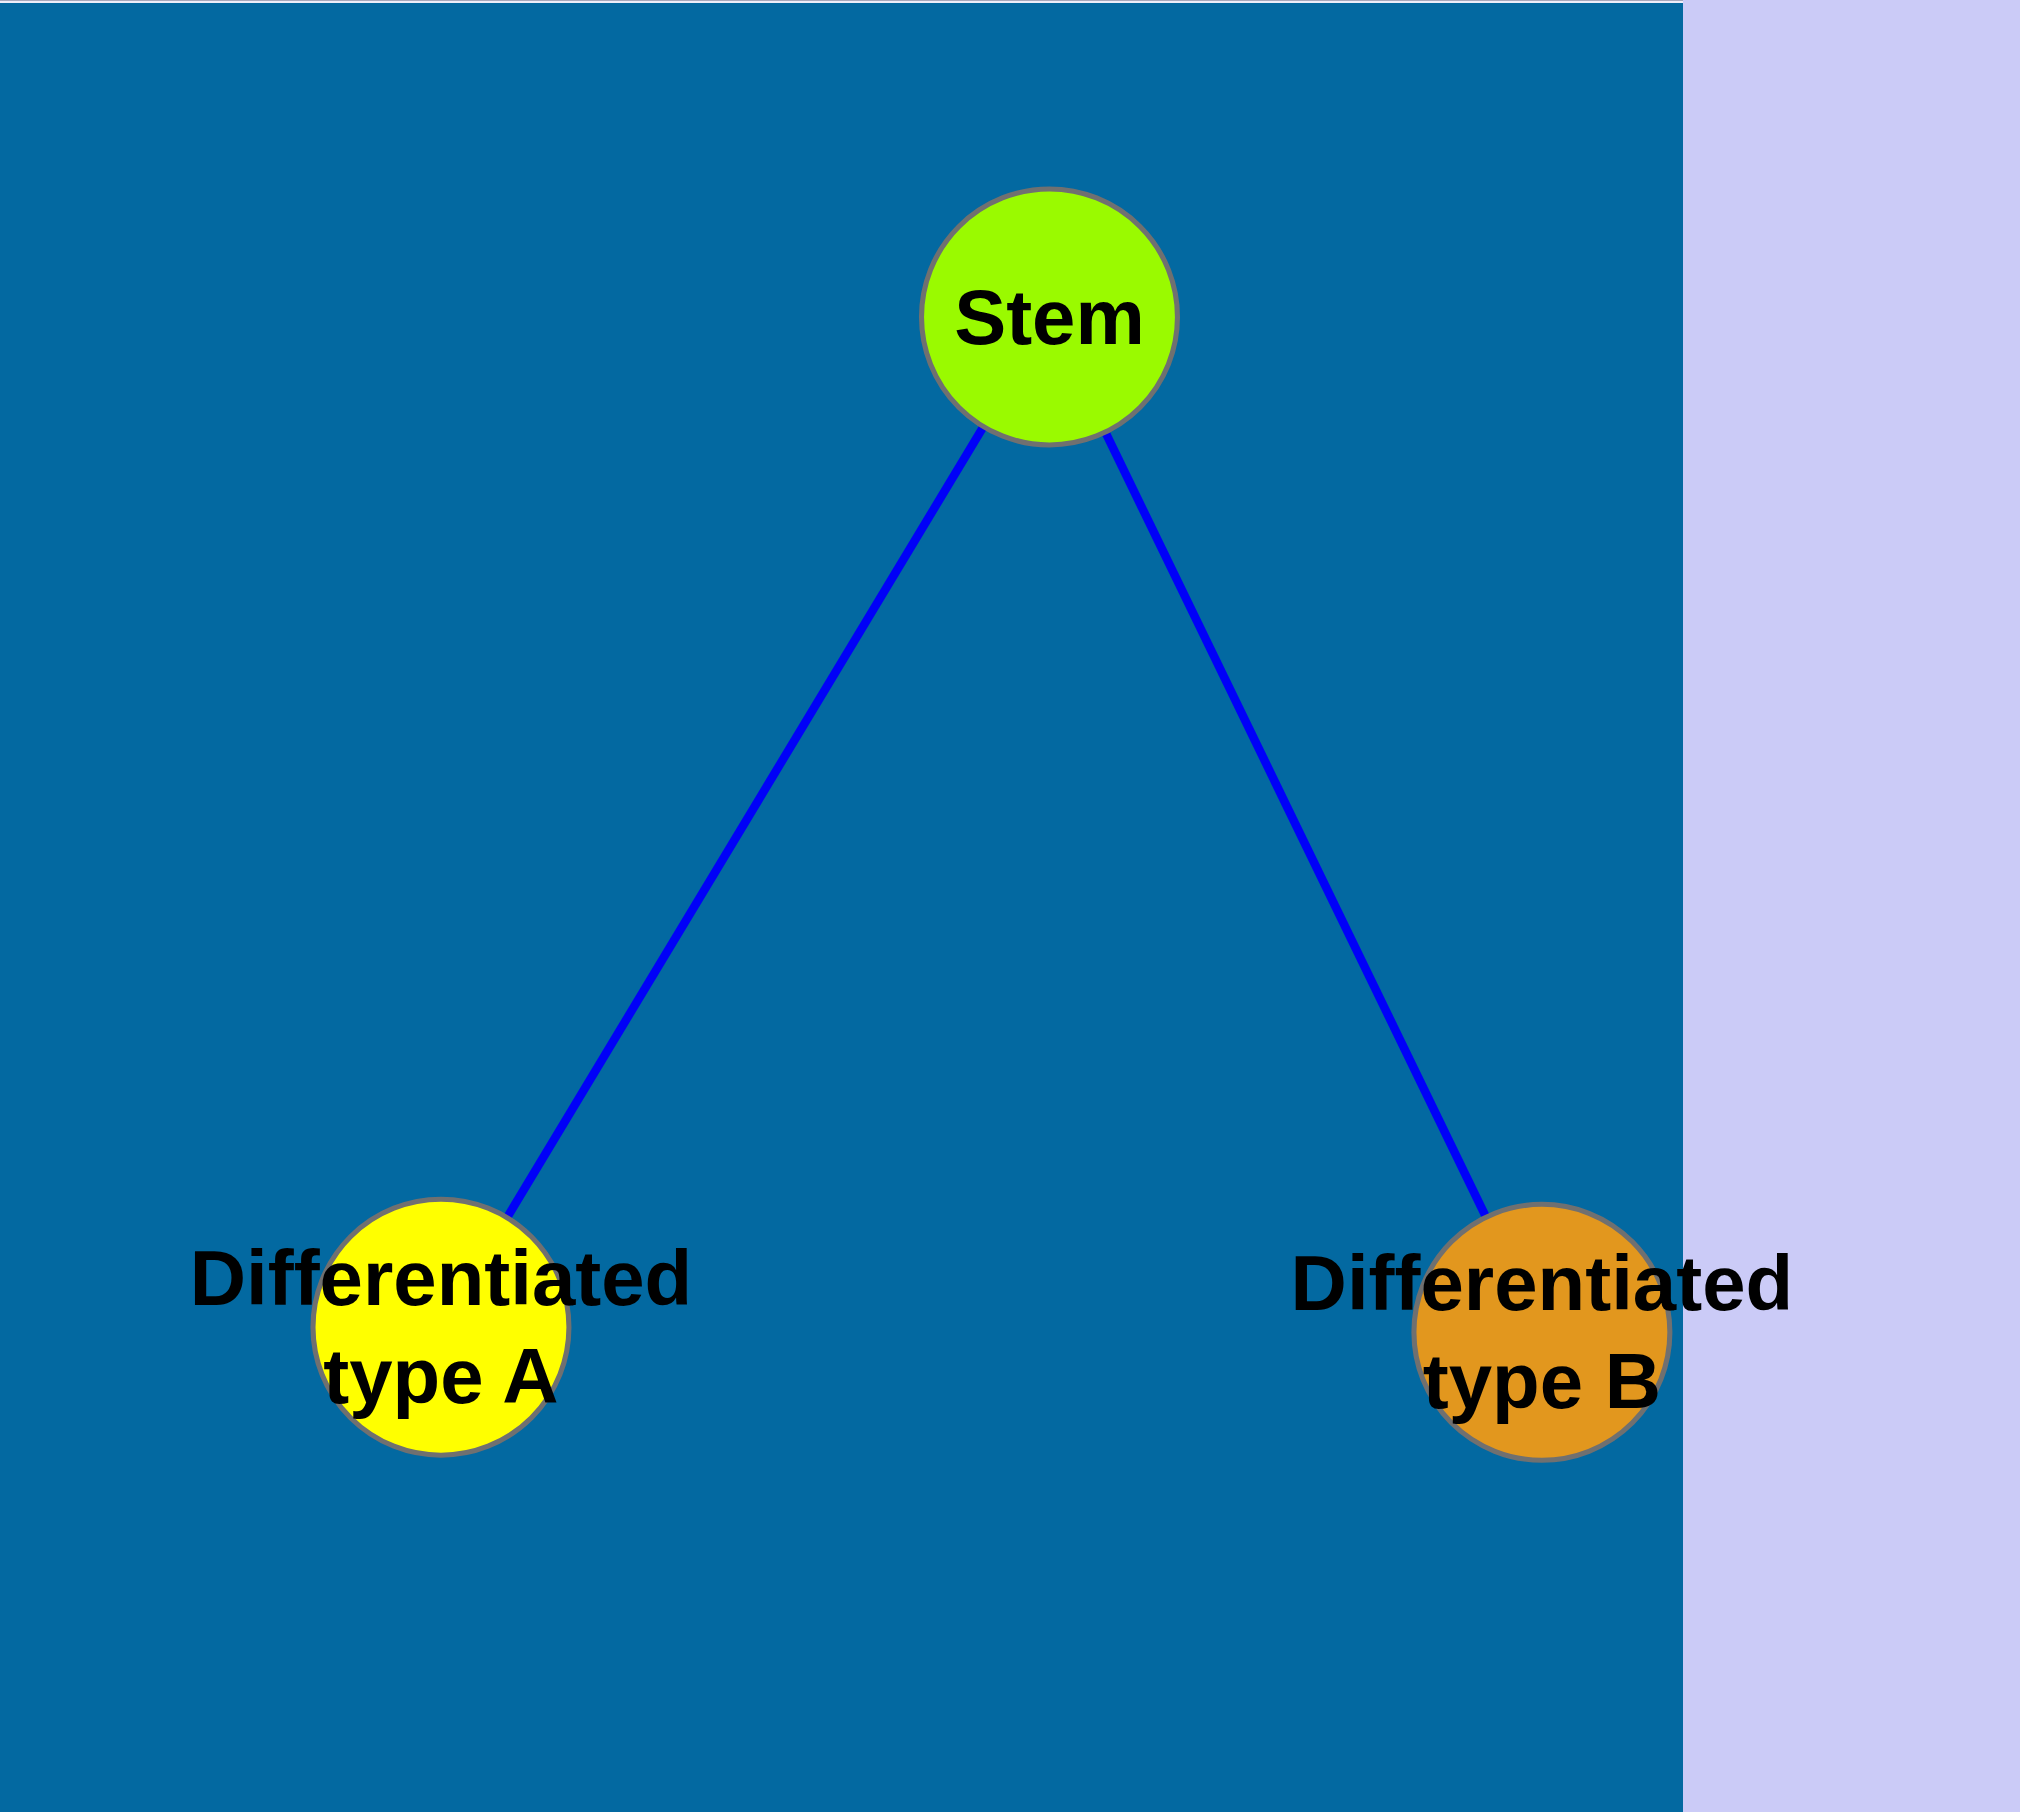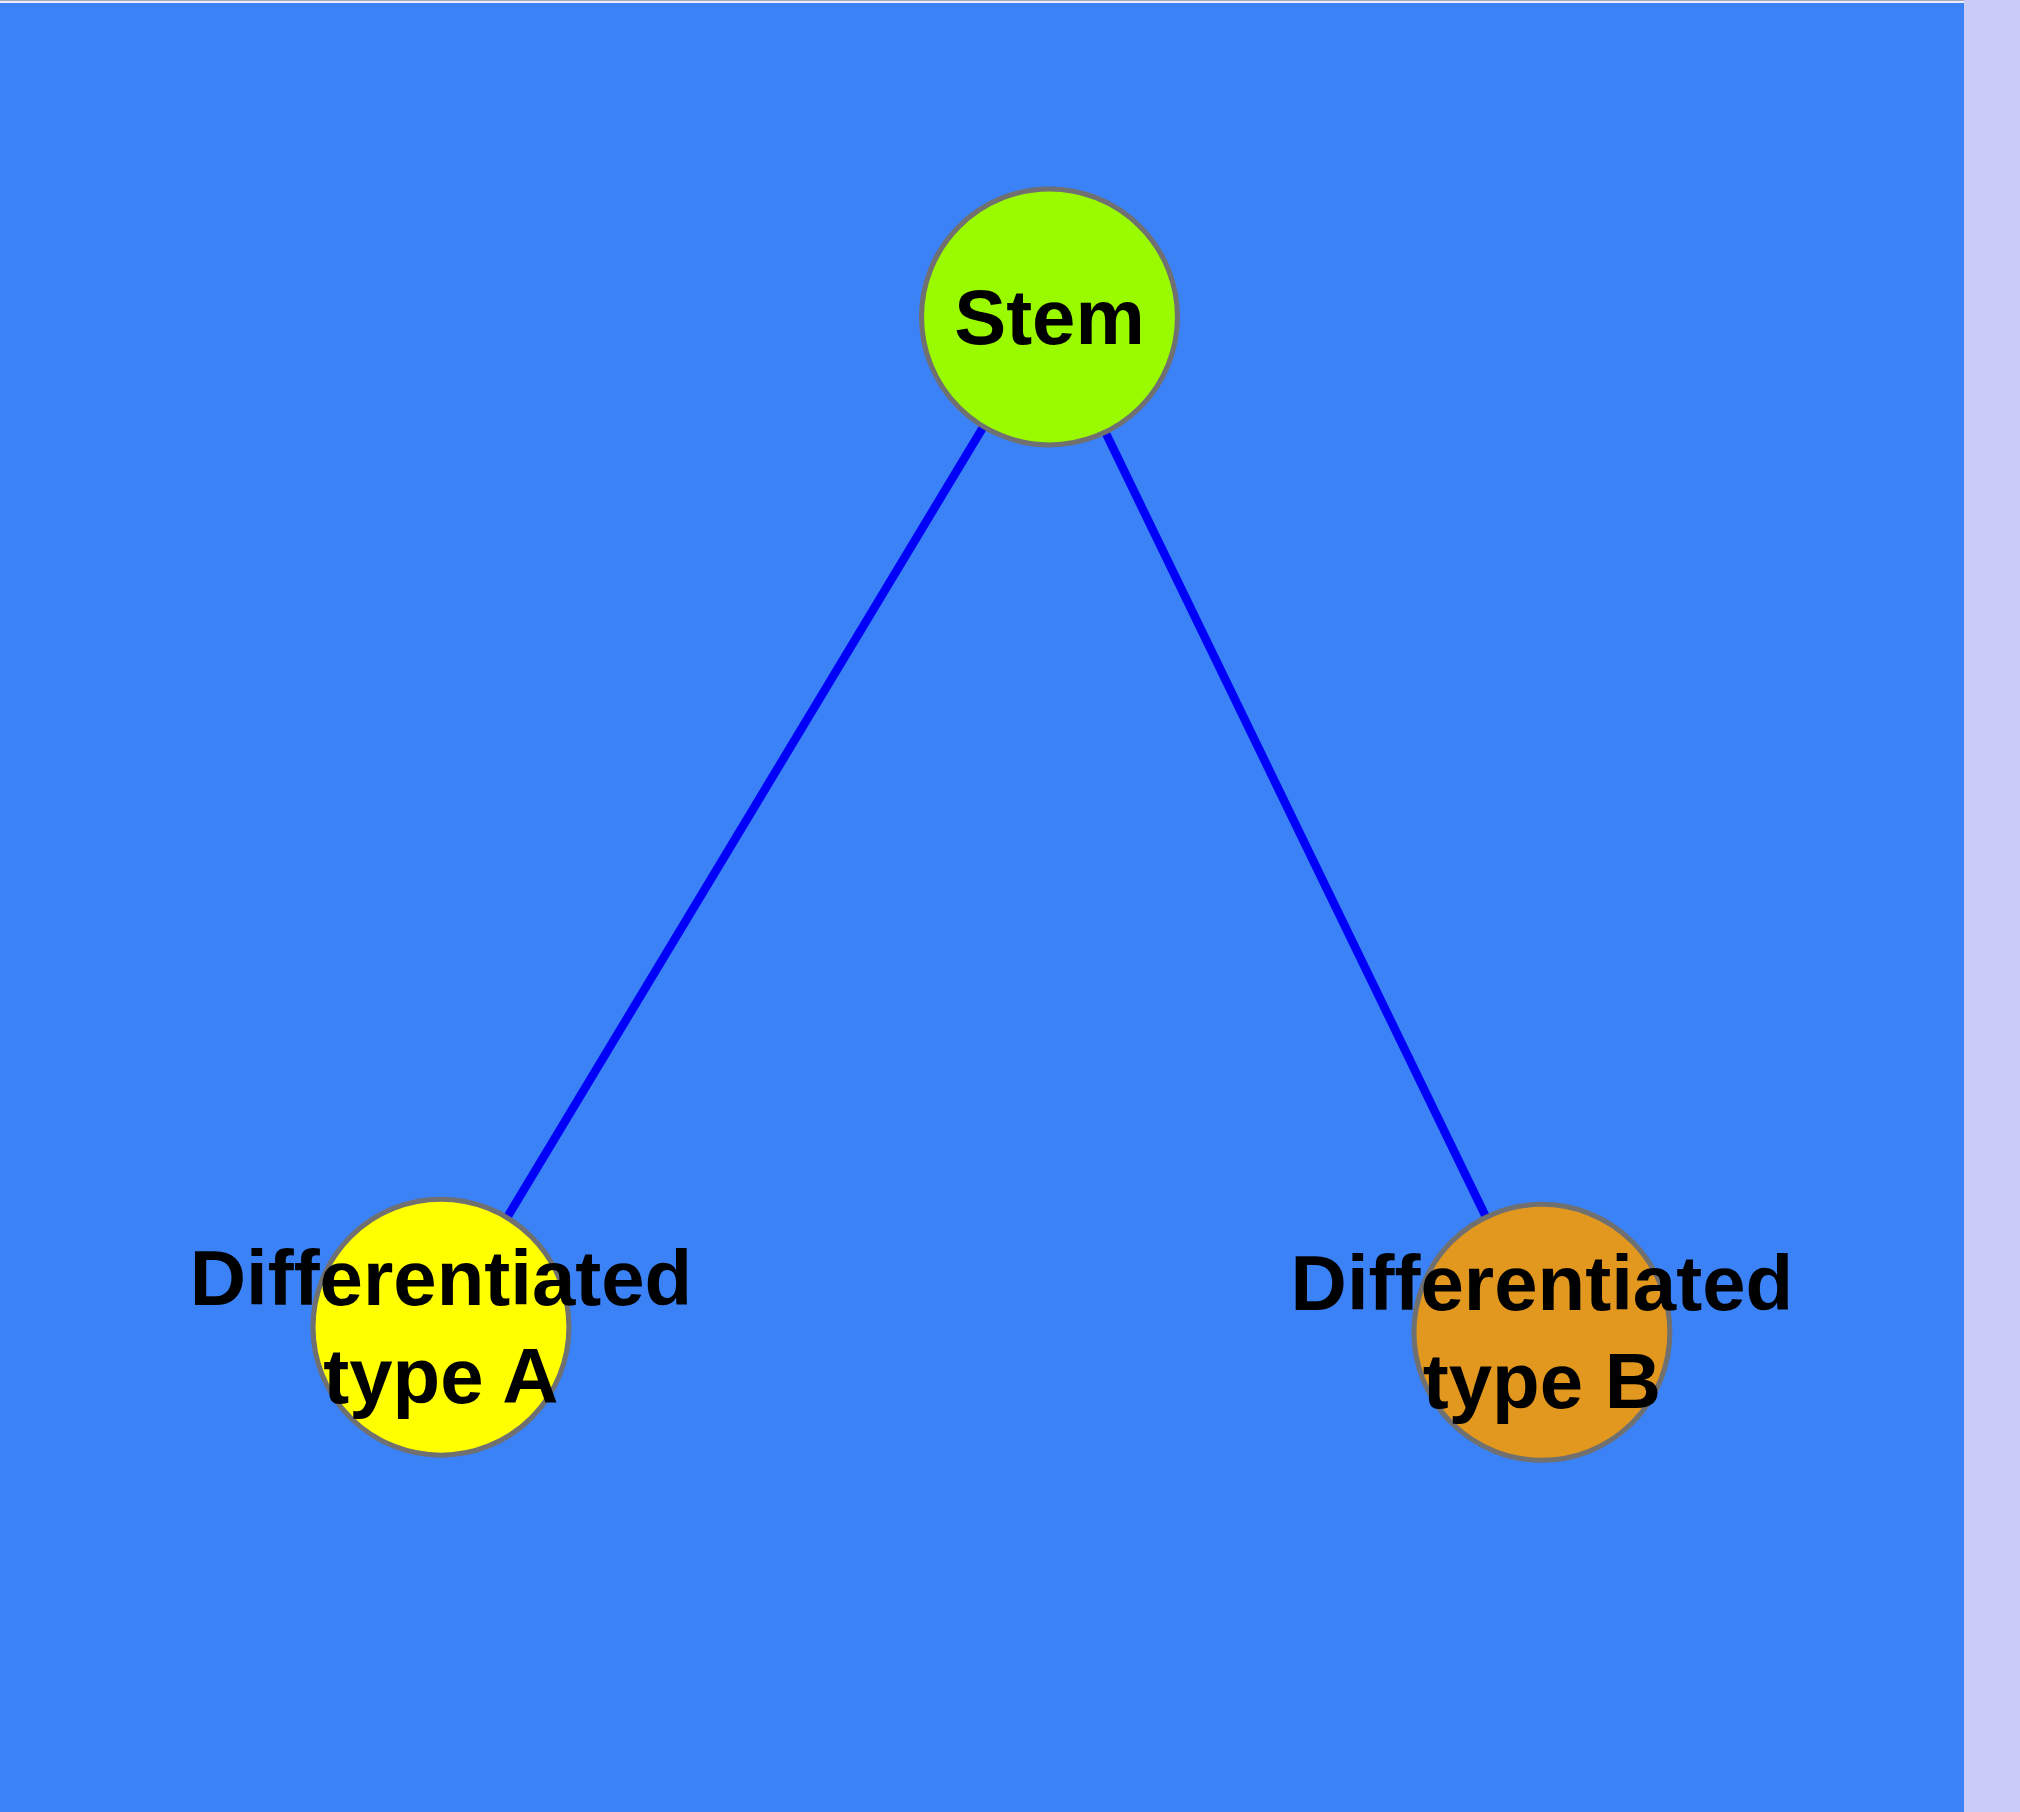--- a/index.html
+++ b/index.html
@@ -6,23 +6,23 @@
     margin: 0;
     padding: 0;
     width: 2021px;
     height: 1812px;
     overflow: hidden;
     background: #CBCBF7;
     font-family: "Liberation Sans", sans-serif;
   }
   .stage {
     position: relative;
-    width: 1964px;
+    width: 1683px;
     height: 1812px;
-    background: #3b82f6;
+    background: #0369a1;
   }
   .top-edge {
     position: absolute;
     top: 0; left: 0;
     width: 100%;
     height: 3.4px;
     background: #EEEEFA;
     border-top: 0.8px solid #A9A9BC;
     box-sizing: border-box;
   }

